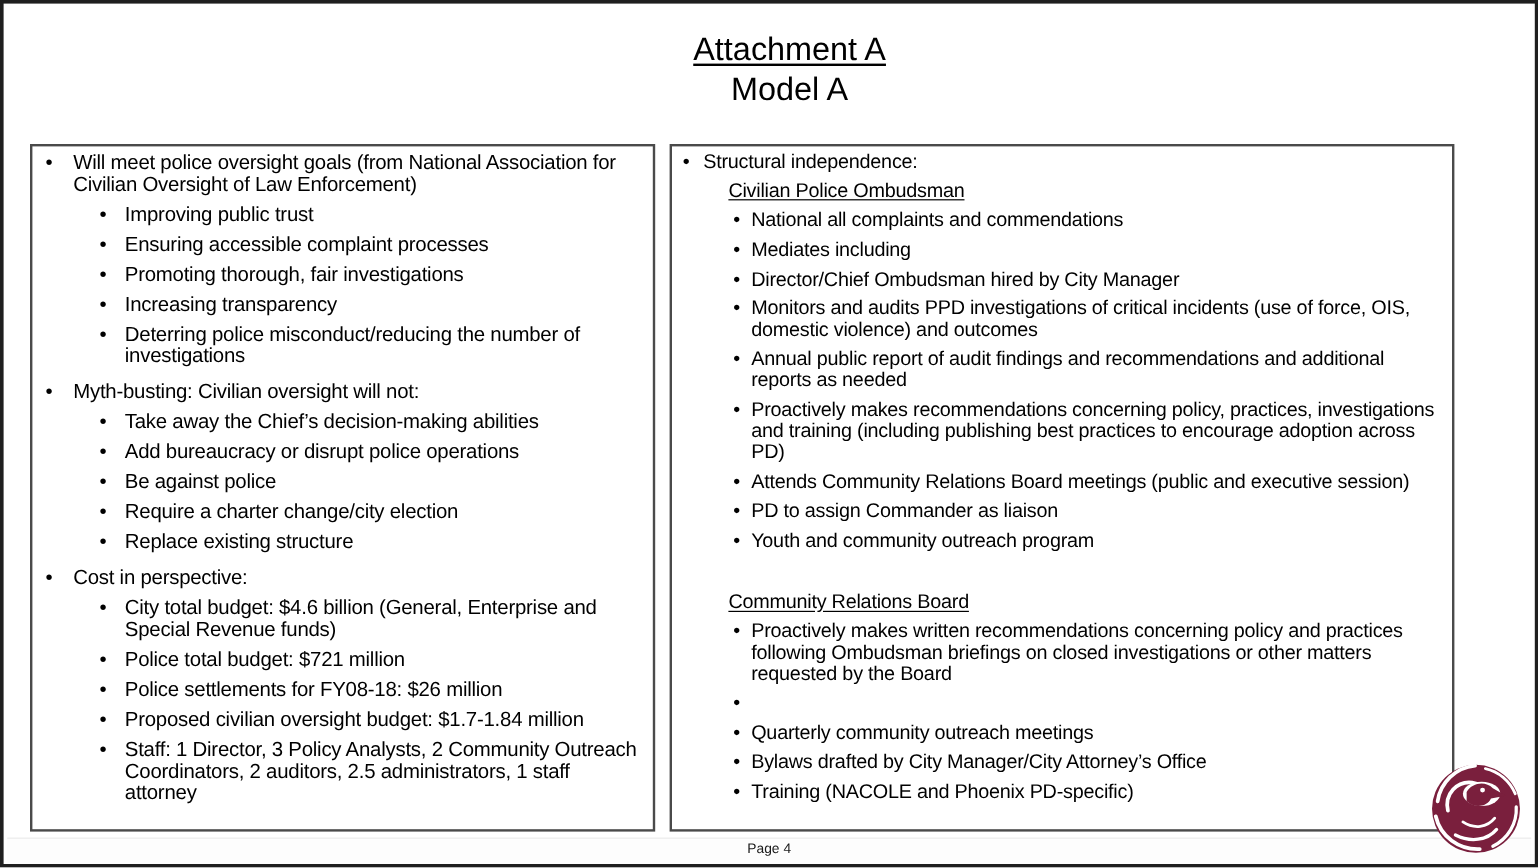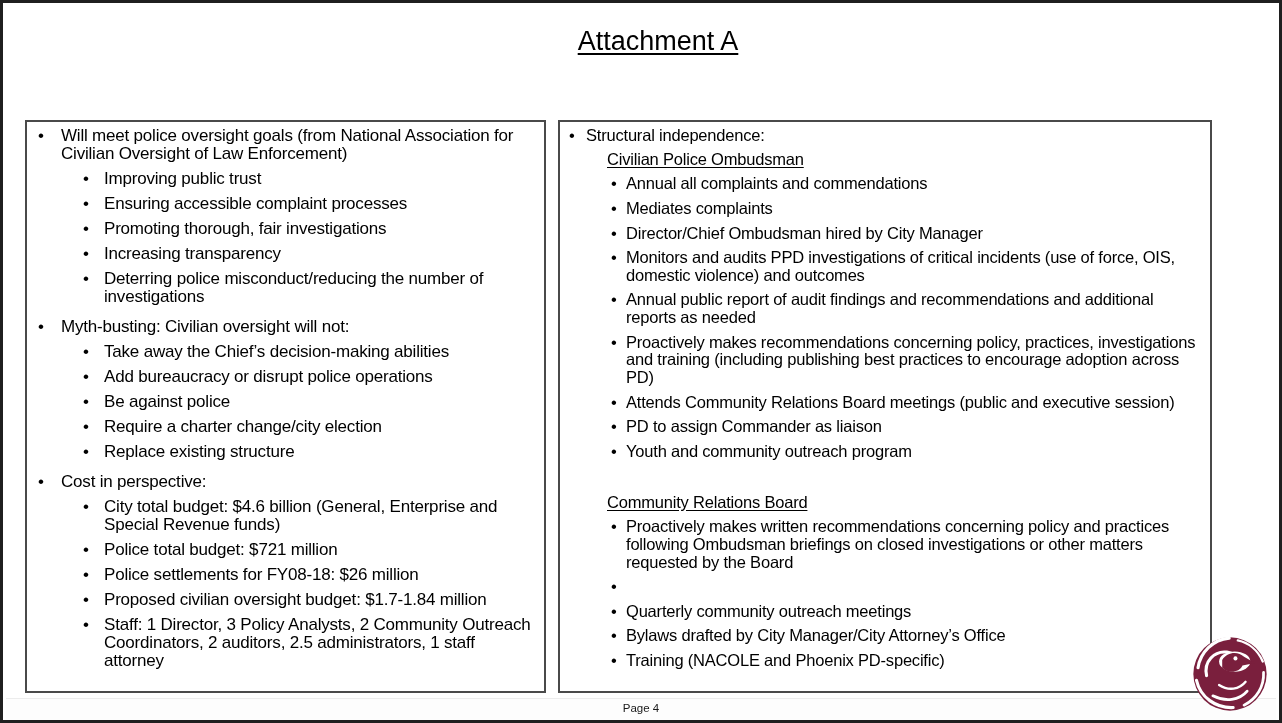--- a/index.html
+++ b/index.html
@@ -63,20 +63,21 @@
     z-index: 5;
   }
 </style>
 </head>
 <body>
 
 <div class="slide">
 
   <div class="title-wrap">
     <div class="title-line u">Attachment A</div>
+    <div class="title-line">Model A</div>
   </div>
 
   <div class="textbox" id="left-box">
       <div class="blk l1">
         <span class="bullet">•</span>
         <span class="txt">Will meet police oversight goals (from National Association for Civilian Oversight of Law Enforcement)</span>
       </div>
       <div class="blk l2">
         <span class="bullet">•</span>
         <span class="txt">Improving public trust</span>
@@ -148,25 +149,25 @@
     </div>
 
   <div class="textbox" id="right-box">
       <div class="blk l1">
         <span class="bullet">•</span>
         <span class="txt">Structural independence:</span>
       </div>
       <div class="blk heading">Civilian Police Ombudsman</div>
       <div class="blk l2">
         <span class="bullet">•</span>
-        <span class="txt">Annual all complaints and commendations</span>
-      </div>
-      <div class="blk l2">
-        <span class="bullet">•</span>
-        <span class="txt">Mediates complaints</span>
+        <span class="txt">National all complaints and commendations</span>
+      </div>
+      <div class="blk l2">
+        <span class="bullet">•</span>
+        <span class="txt">Mediates including</span>
       </div>
       <div class="blk l2">
         <span class="bullet">•</span>
         <span class="txt">Director/Chief Ombudsman hired by City Manager</span>
       </div>
       <div class="blk l2">
         <span class="bullet">•</span>
         <span class="txt">Monitors and audits PPD investigations of critical incidents (use of force, OIS, domestic violence) and outcomes</span>
       </div>
       <div class="blk l2">

